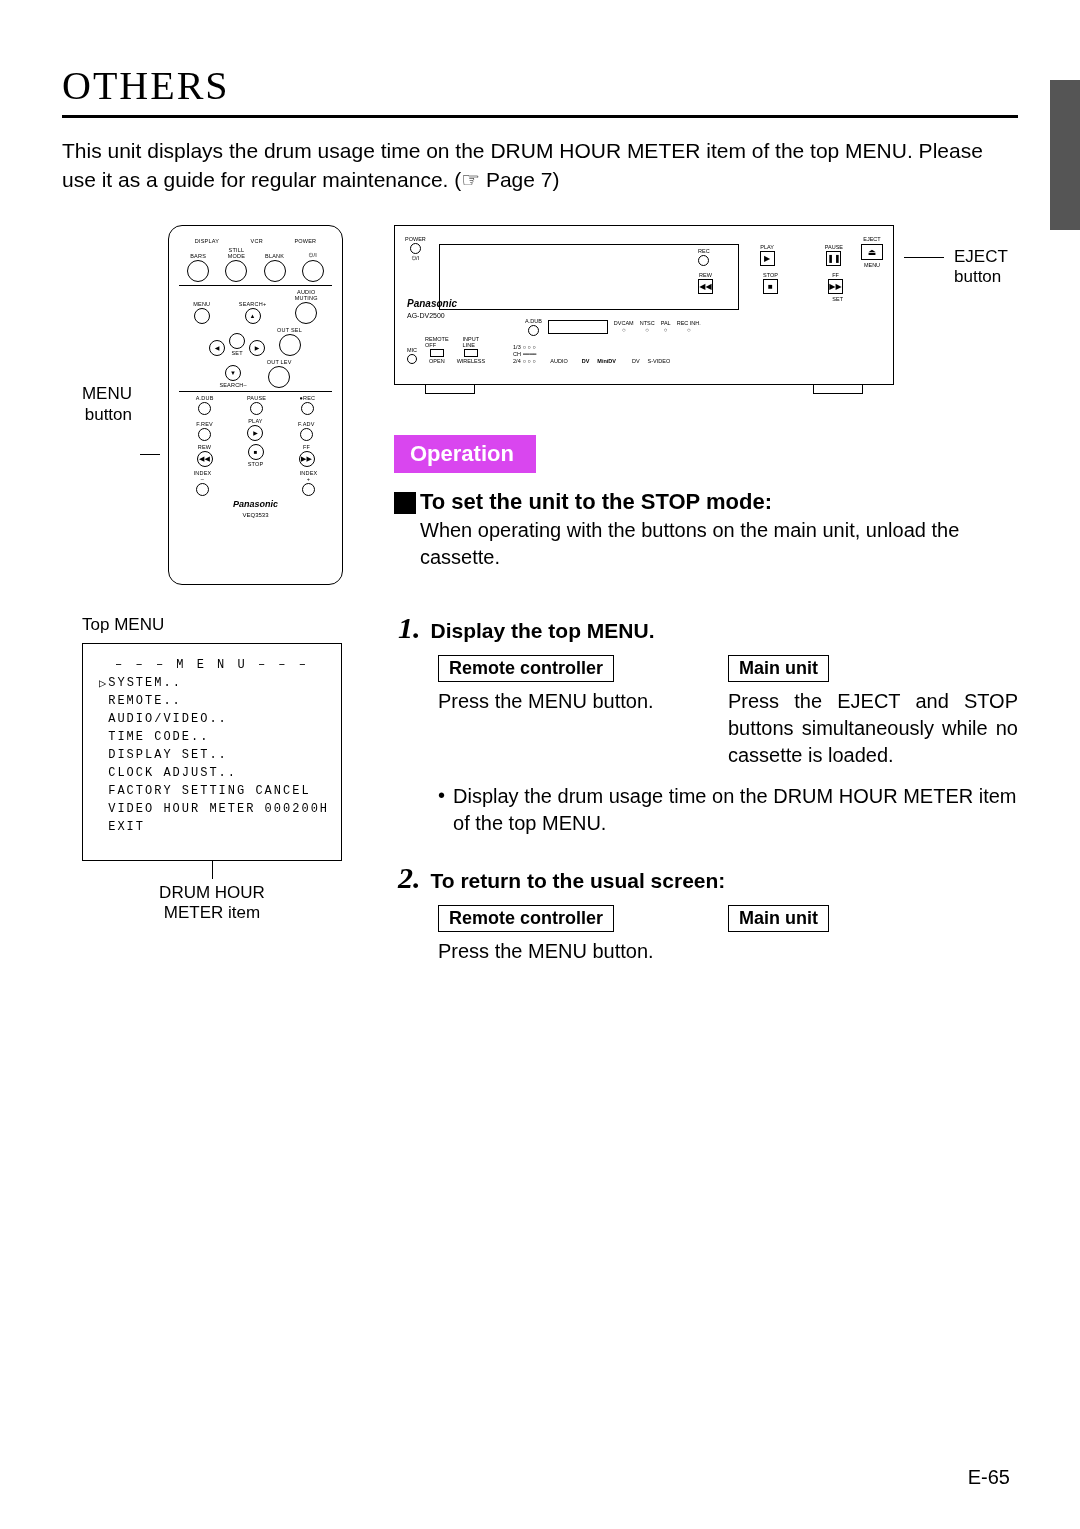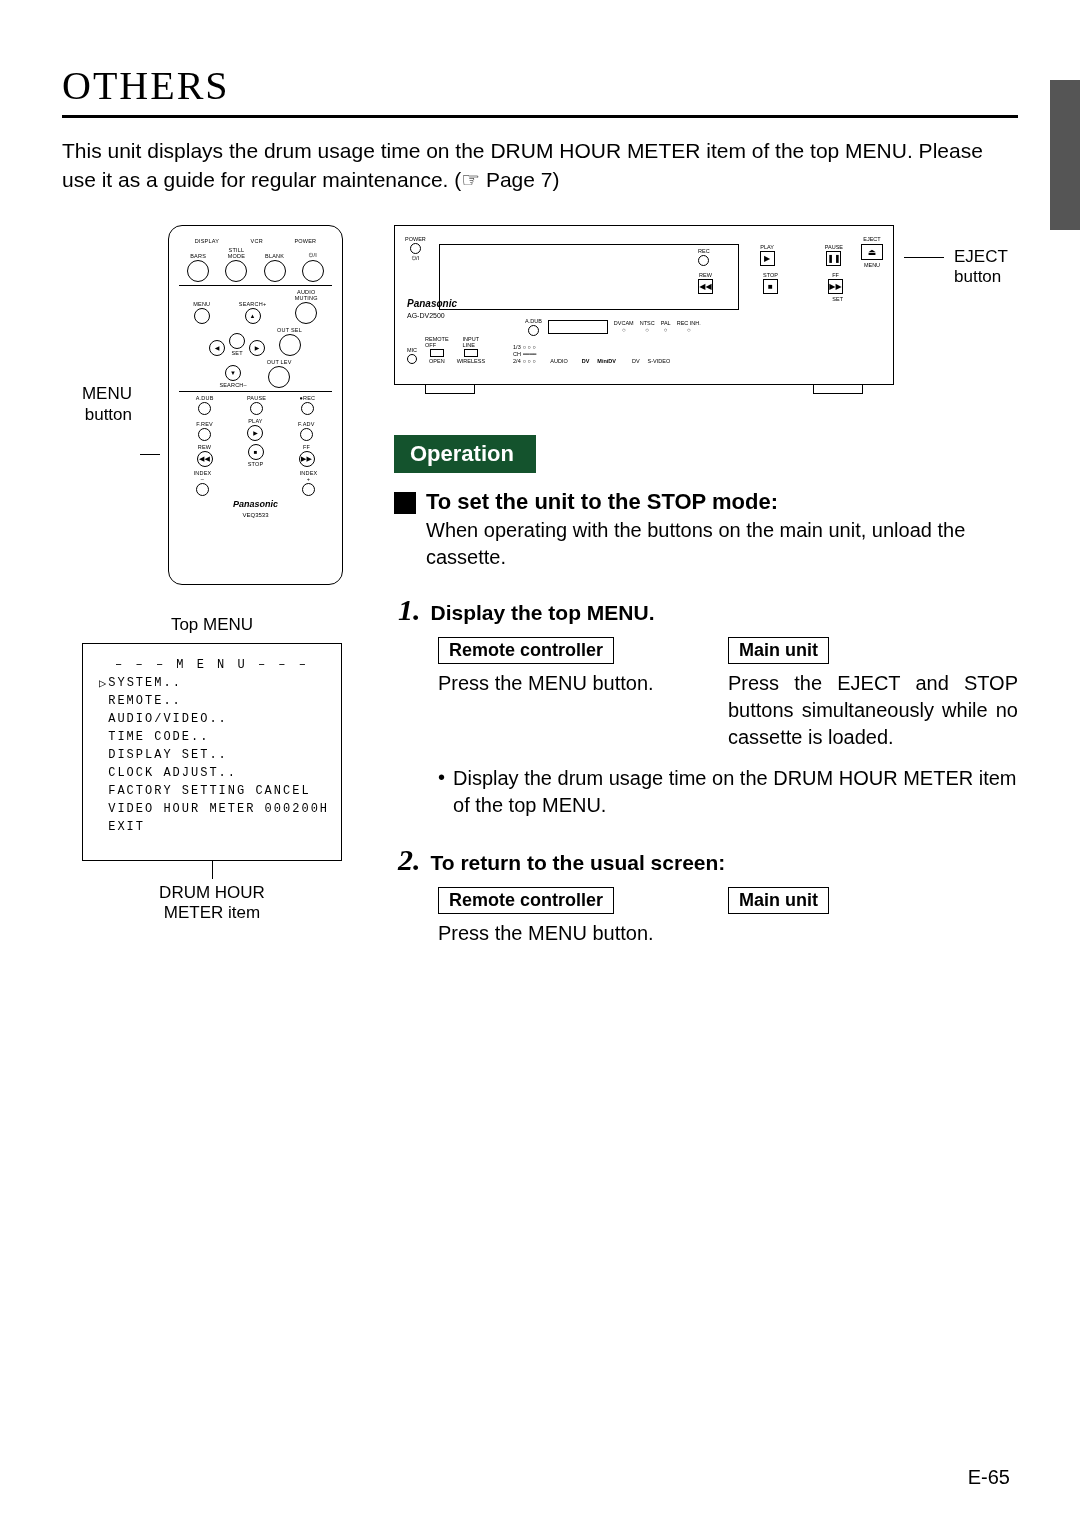--- a/index.html
+++ b/index.html
@@ -68,21 +68,21 @@
   .rbtn-sm { width:16px;height:16px;border:1.5px solid #000; border-radius:50%; background:#fff;}
   .rbtn-tiny { width:13px;height:13px;border:1.2px solid #000; border-radius:50%; background:#fff;}
   .rstack{display:flex;flex-direction:column;align-items:center;gap:1px;}
   .rline{width:100%;height:1px;background:#000;}
   .remote .lbl{font-size:5.5px;text-align:center;letter-spacing:0.2px;white-space:nowrap;}
   .panasonic-sm{font-weight:bold;font-size:9px;font-style:italic;}
   .model-sm{font-size:6px;}
 
   
   .menu-wrap{width:260px;margin:0 auto;}
-  .menu-title{font-size:17px;text-align:center;margin-bottom:8px;}
+  .menu-title{font-size:17px;margin-bottom:8px;}
   .menu-box{
     border:1.5px solid #000;
     padding:12px 10px 24px 10px;
     font-family:"Courier New",monospace;
     font-size:12px; line-height:1.5;
     letter-spacing:2px;
   }
   .menu-box .menu-hdr{text-align:center;letter-spacing:3px;}
   .menu-box .mi{padding-left:6px;white-space:pre;}
   .menu-box .cursor{display:inline-block;transform:translateY(1px);}
@@ -113,25 +113,25 @@
   .power-btn{position:absolute;top:10px;left:10px;display:flex;flex-direction:column;align-items:center;gap:1px;}
   .bottom-leds{position:absolute;top:92px;left:130px;font-size:6px;display:flex;gap:6px;align-items:center;}
   .feet{position:absolute;bottom:-10px;height:10px;width:50px;border:1.5px solid #000;border-top:none;}
   .foot-l{left:30px;} .foot-r{right:30px;}
   .jacks{position:absolute;top:110px;left:12px;display:flex;gap:8px;align-items:flex-end;}
   .jack{width:10px;height:10px;border:1.2px solid #000;border-radius:50%;}
   .deck-lead{width:40px;height:1px;background:#000;}
 
   
   .op-badge{
-    display:inline-block;background:#14532d;color:#fff;
+    display:inline-block;background:#d946ef;color:#fff;
     font-size:22px;font-weight:bold;padding:6px 22px 6px 16px;
     margin-bottom:16px;
   }
-  .stop-mode-wrap{display:flex;gap:10px;margin-bottom:22px;}
+  .stop-mode-wrap{display:flex;gap:4px;margin-bottom:40px;}
   .blk-sq{width:22px;height:22px;background:#000;flex-shrink:0;margin-top:3px;}
   .stop-title{font-weight:bold;font-size:22px;}
   .stop-desc{font-size:20px;line-height:1.35;margin-top:2px;}
   .step{display:flex;gap:10px;margin-bottom:6px;align-items:baseline;}
   .step-num{font-weight:bold;font-style:italic;font-size:30px;font-family:Georgia,serif;}
   .step-title{font-weight:bold;font-size:21px;}
   .two-col{display:flex;margin:10px 0 4px 0;}
   .col{flex:1;}
   .pill{border:1.5px solid #000;font-weight:bold;font-size:18px;display:inline-block;padding:2px 10px;margin-bottom:6px;}
   .coltext{font-size:20px;line-height:1.35;}

